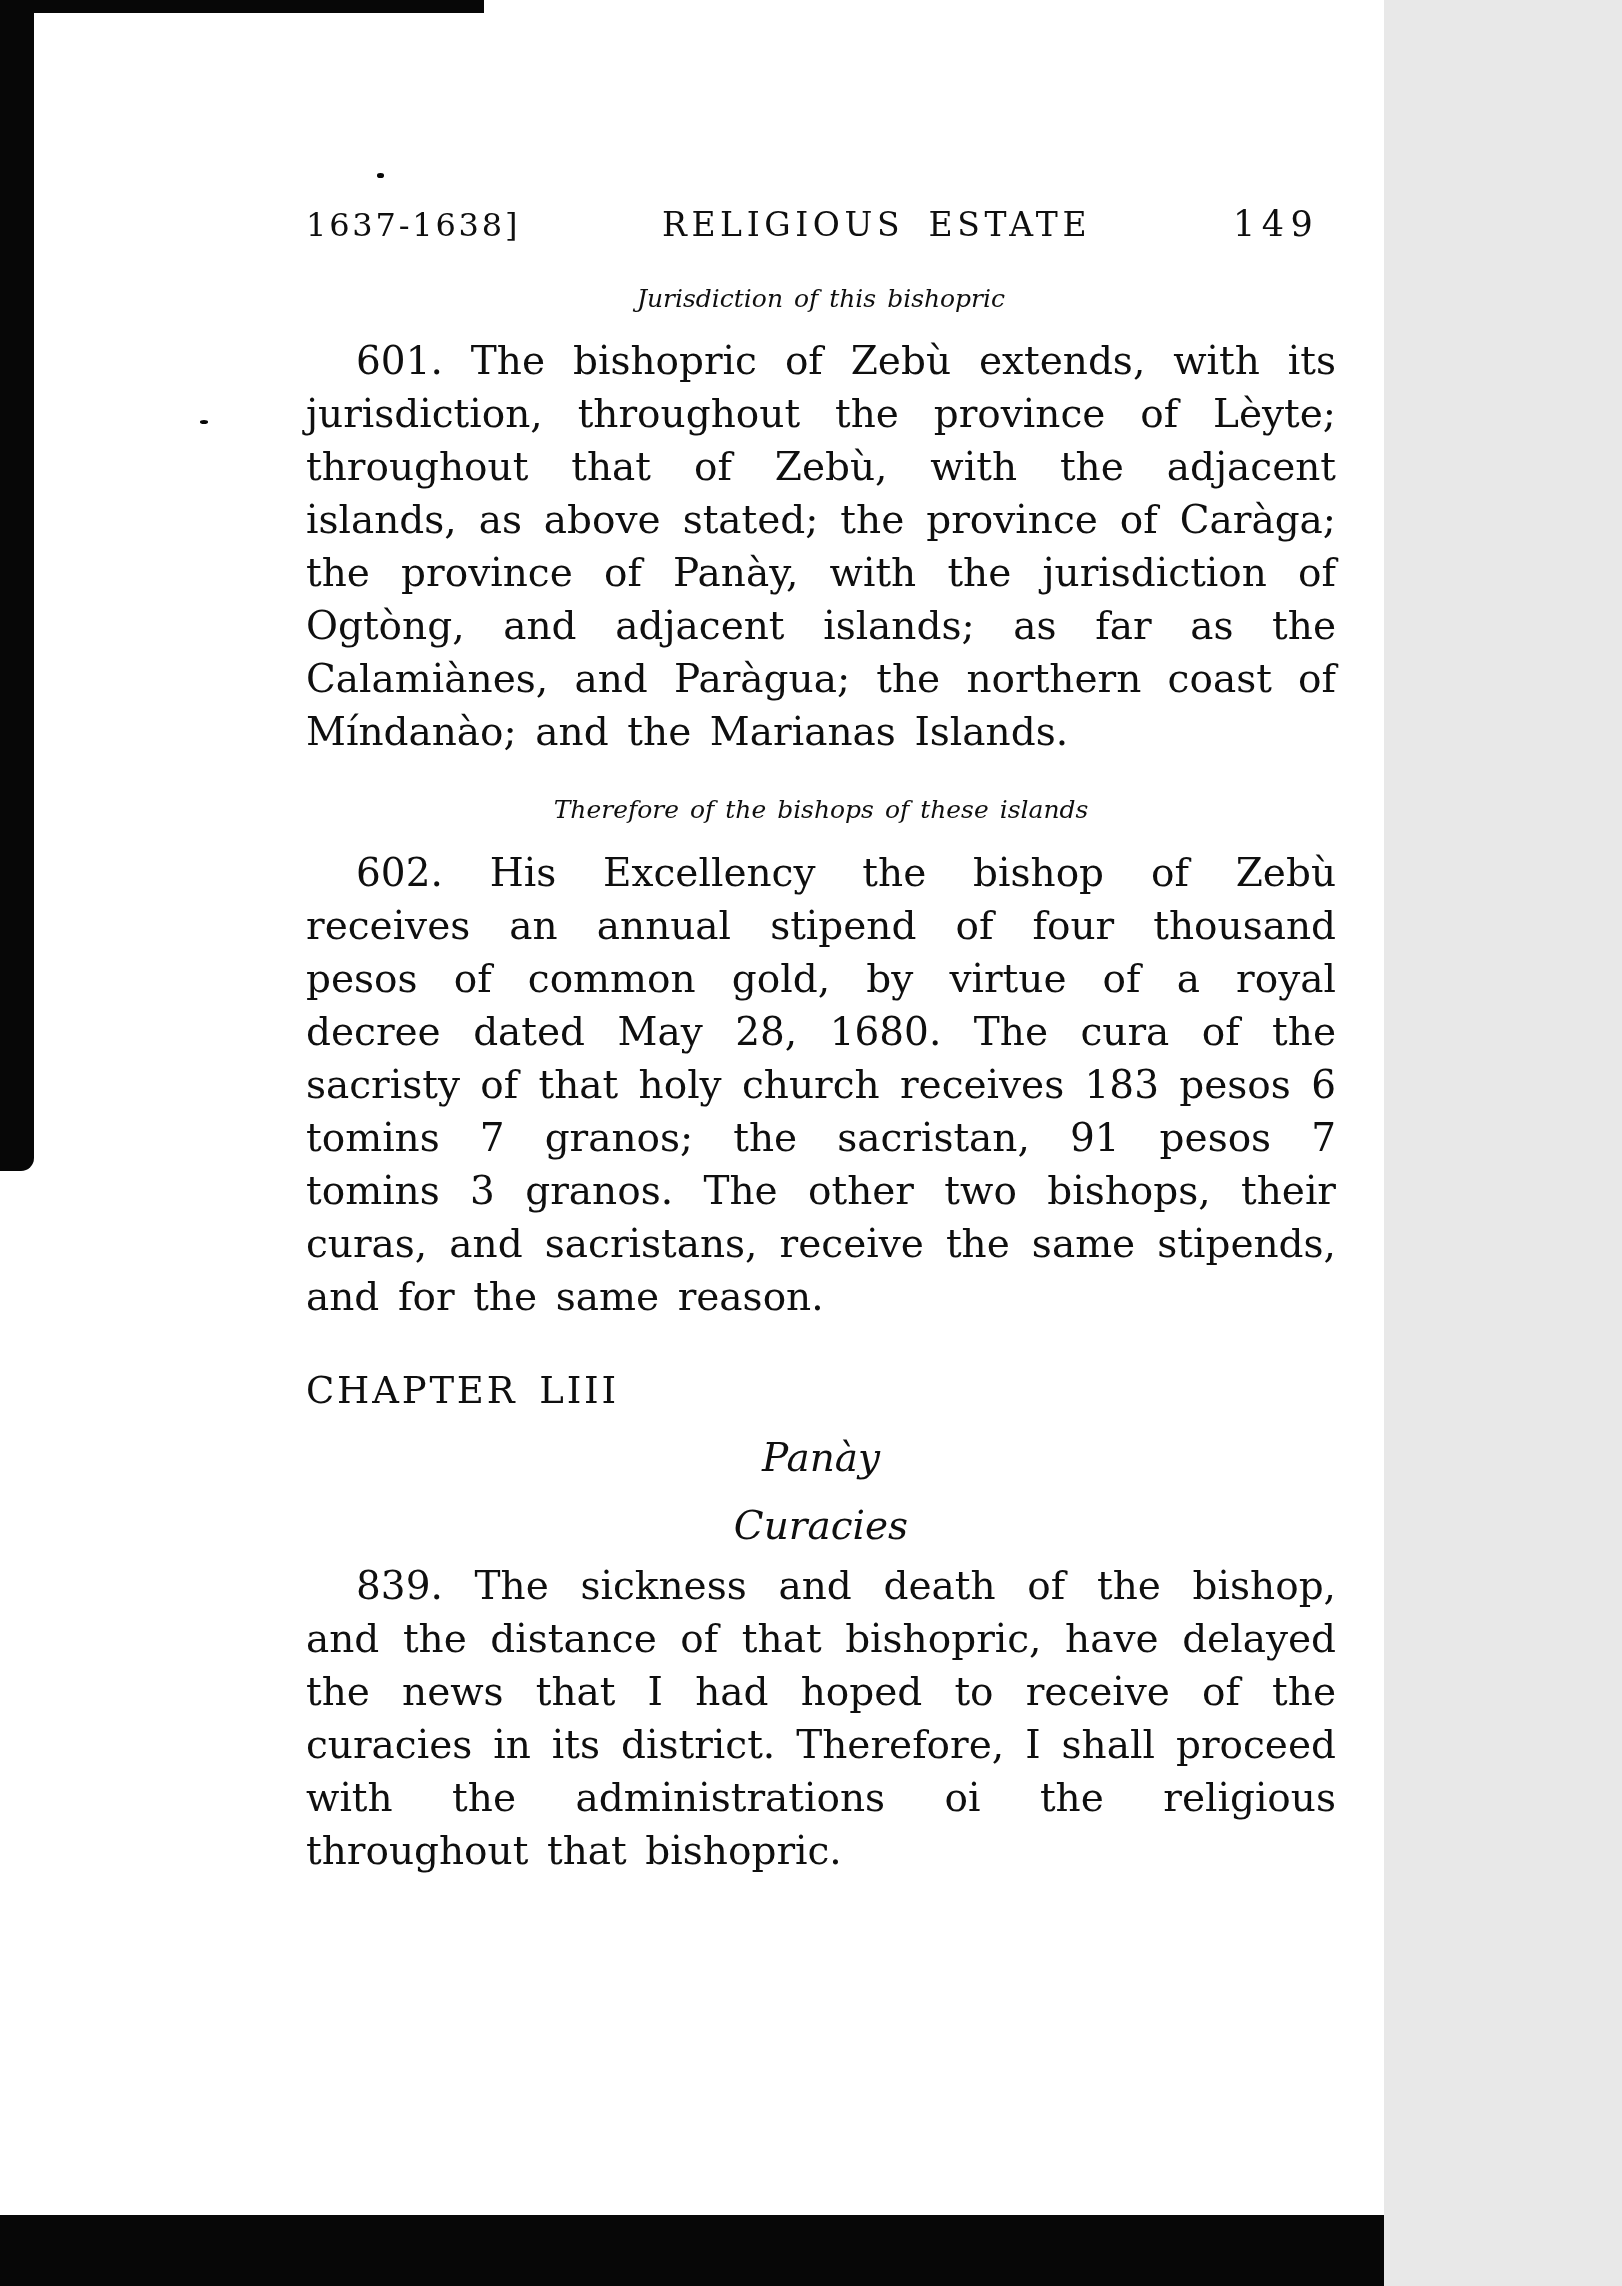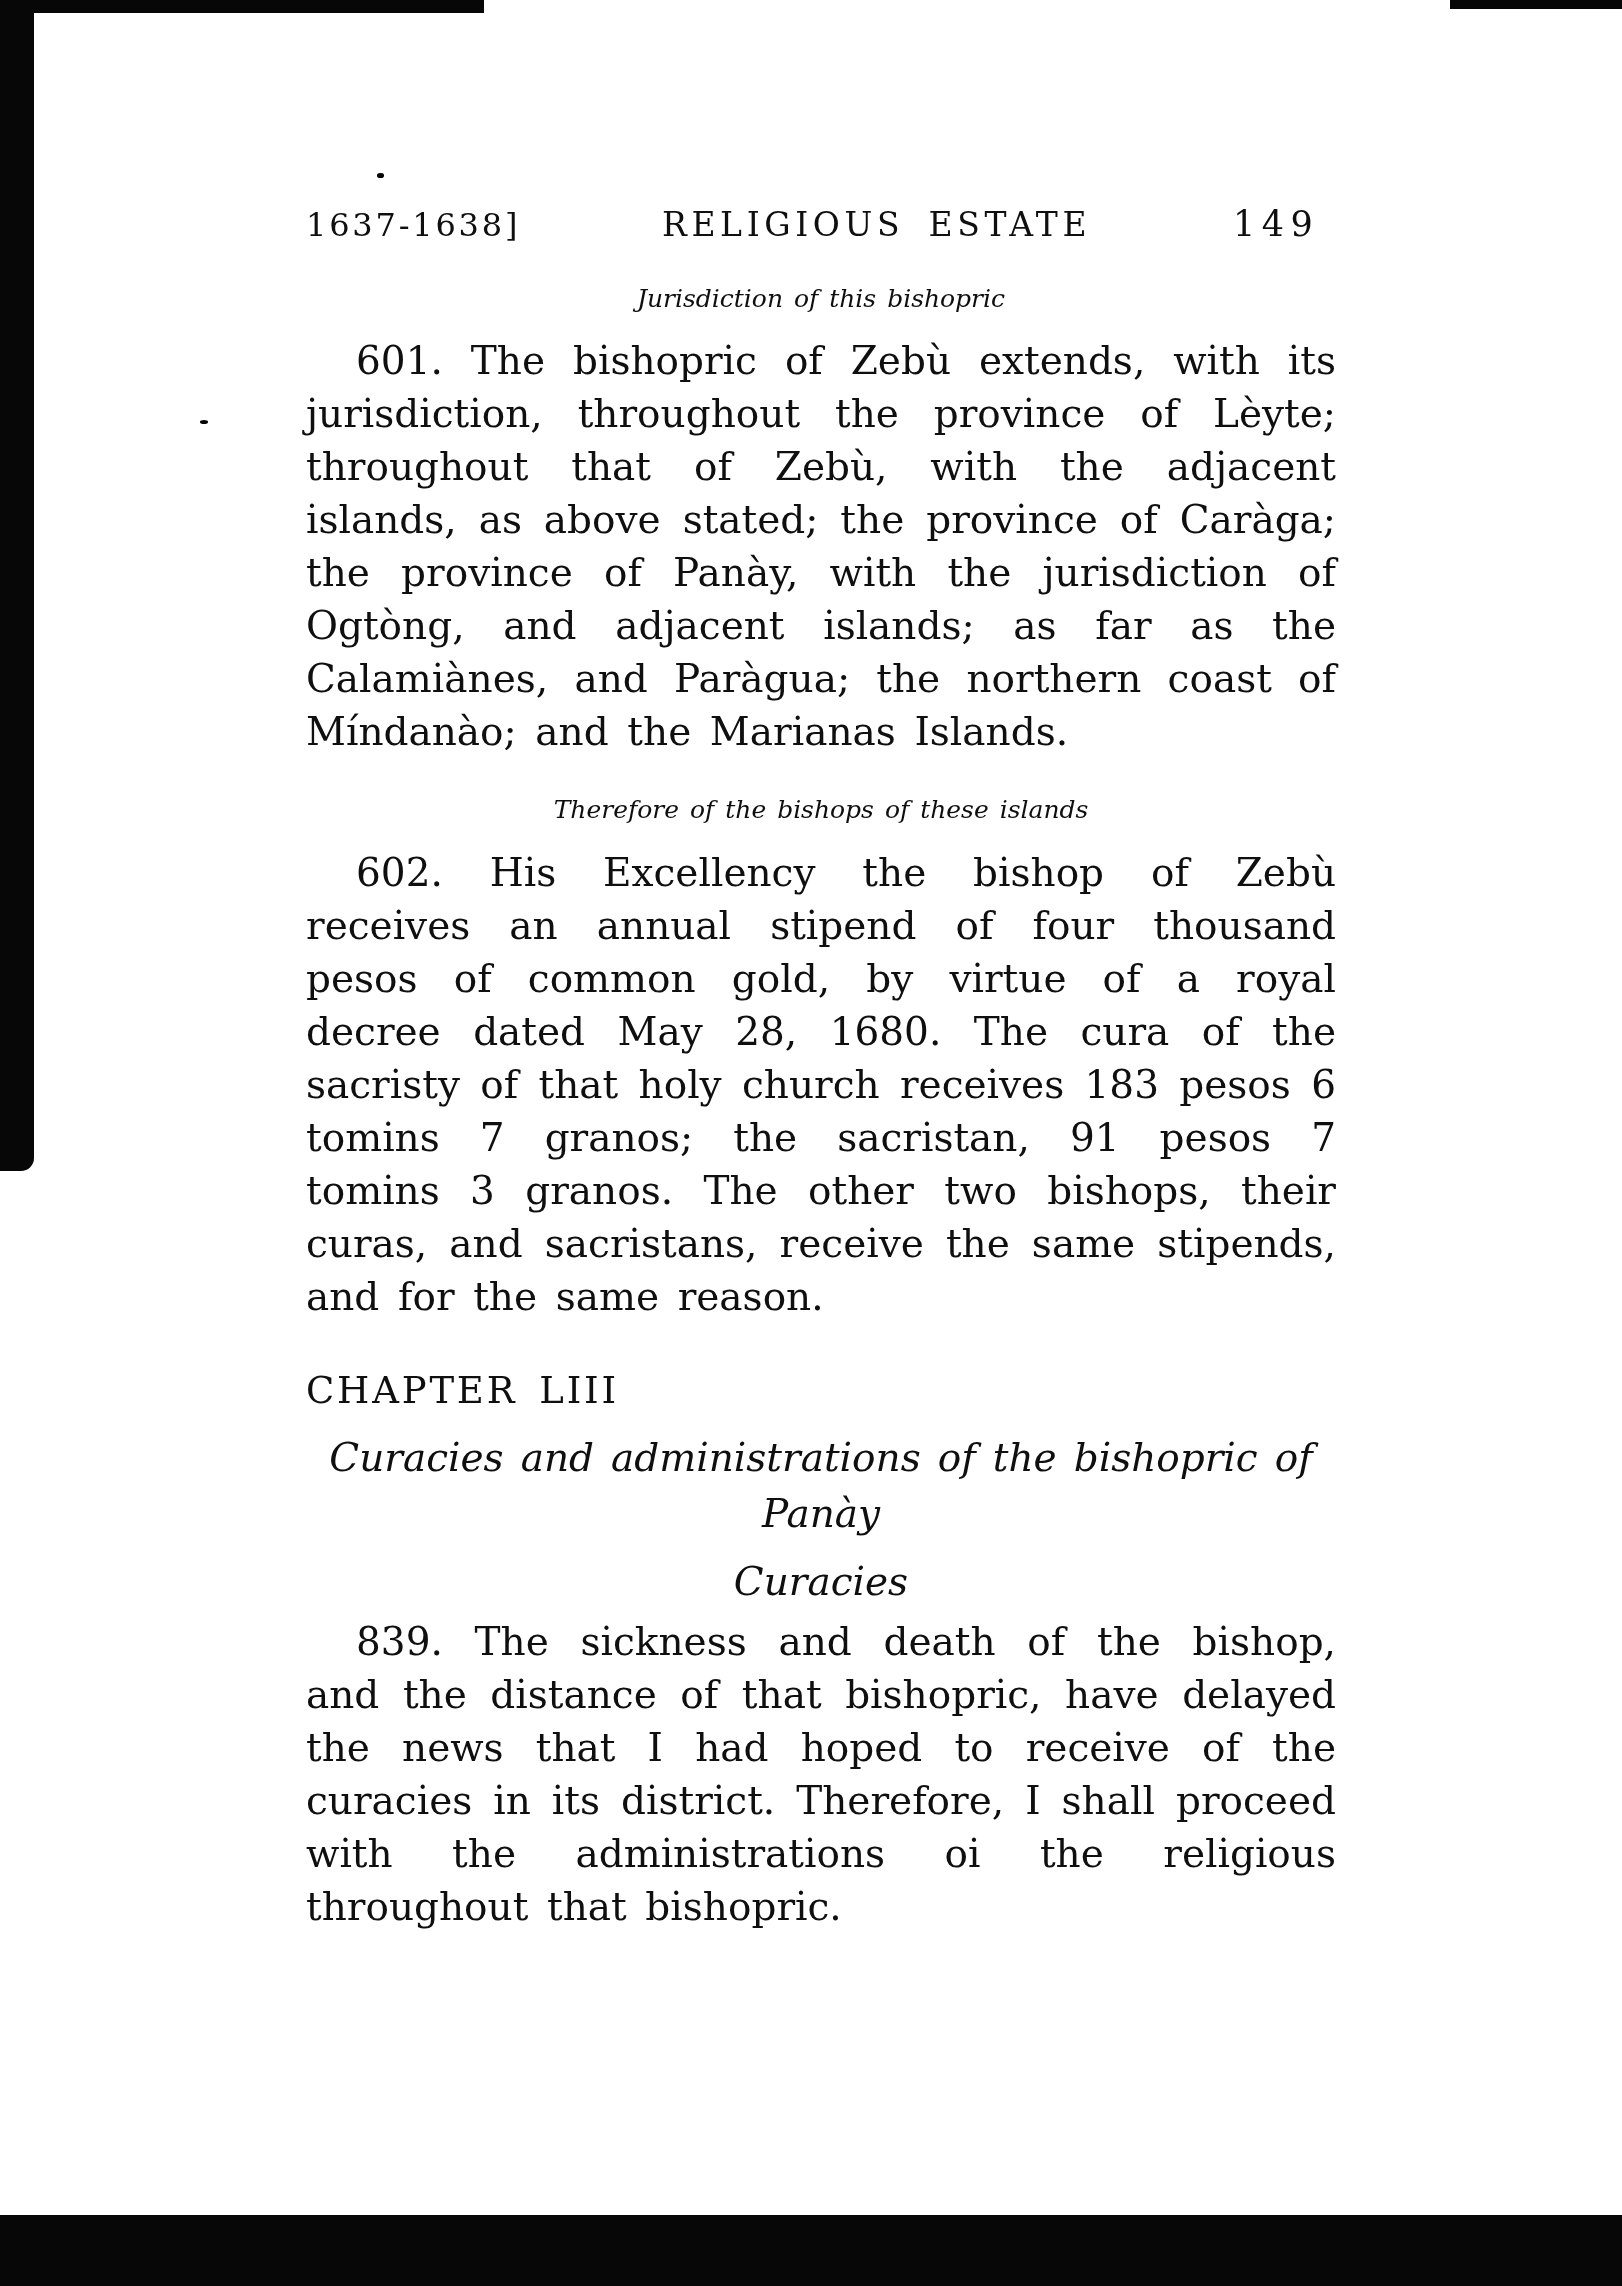--- a/index.html
+++ b/index.html
@@ -2,21 +2,21 @@
 <html style="font-size:15px"><head>
 <meta charset="utf-8">
 <style>
   html, body {
     margin: 0;
     padding: 0;
     background: #e8e8e8;
   }
   .page {
     position: relative;
-    width: 1622px;
+    width: 1384px;
     height: 2286px;
     background: #ffffff;
     color: #0f0f0f;
     font-family: "DejaVu Serif", serif;
     overflow: hidden;
   }
   
   .artifact {
     position: absolute;
     background: #070707;
@@ -119,21 +119,20 @@
     <div class="heading-italic">Jurisdiction of this bishopric</div>
 
     <p class="para indent">601. The bishopric of Zebù extends, with its jurisdiction, throughout the province of Lèyte; throughout that of Zebù, with the adjacent islands, as above stated; the province of Caràga; the province of Panày, with the jurisdiction of Ogtòng, and adjacent islands; as far as the Calamiànes, and Paràgua; the northern coast of Míndanào; and the Marianas Islands.</p>
 
     <div class="heading-italic">Therefore of the bishops of these islands</div>
 
     <p class="para indent">602. His Excellency the bishop of Zebù receives an annual stipend of four thousand pesos of common gold, by virtue of a royal decree dated May 28, 1680. The cura of the sacristy of that holy church receives 183 pesos 6 tomins 7 granos; the sacristan, 91 pesos 7 tomins 3 granos. The other two bishops, their curas, and sacristans, receive the same stipends, and for the same reason.</p>
 
     <div class="chapter-heading">CHAPTER LIII</div>
 
-    <div class="chapter-subtitle">Curacies and administrations of the bishopric of</div>
     <div class="chapter-subtitle">Panày</div>
 
     <div class="section-heading">Curacies</div>
 
     <p class="para indent">839. The sickness and death of the bishop, and the distance of that bishopric, have delayed the news that I had hoped to receive of the curacies in its district. Therefore, I shall proceed with the administrations oi the religious throughout that bishopric.</p>
 
   </div>
 </div>
 
 

